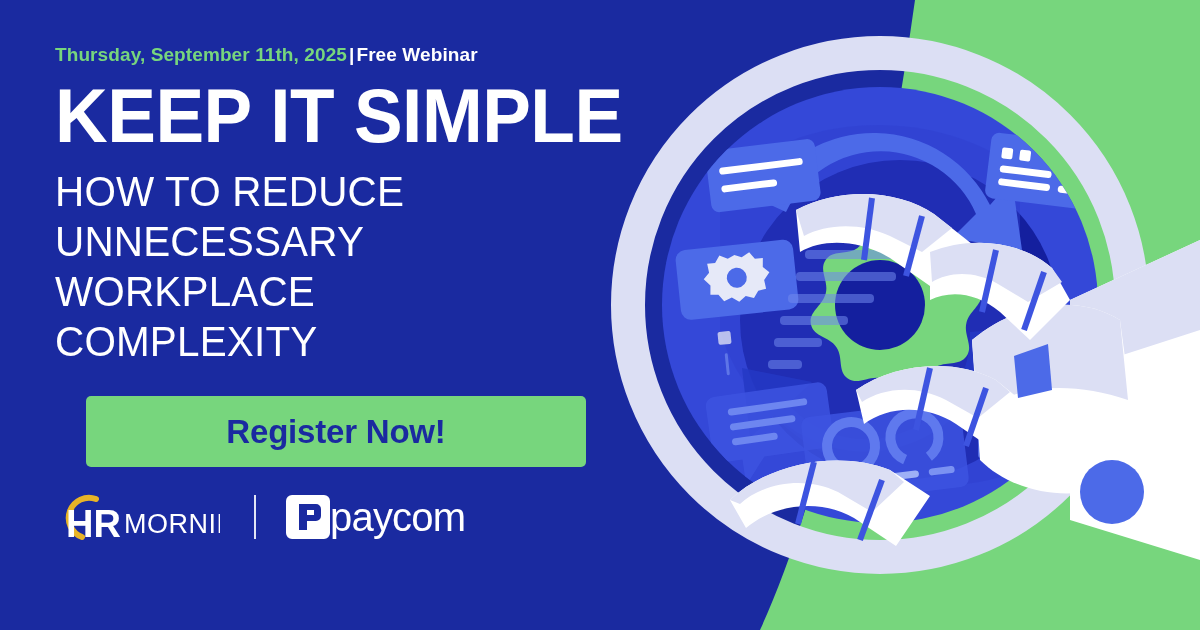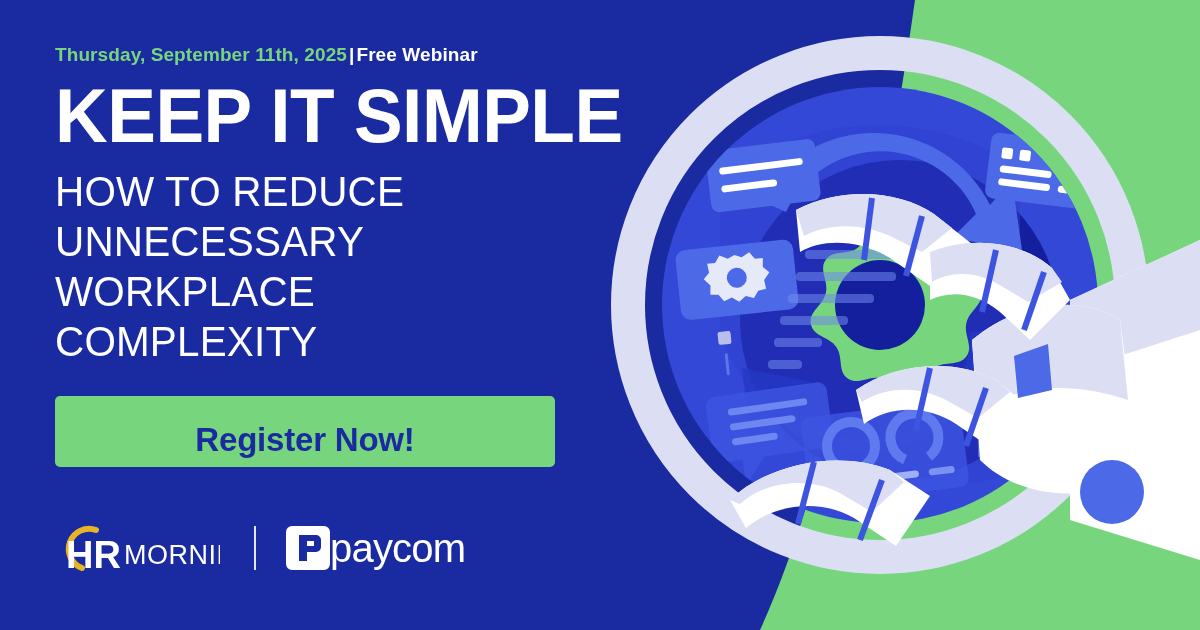--- a/index.html
+++ b/index.html
@@ -92,28 +92,29 @@
     text-align: center;
     background: #77d67d;
     color: #1a2aa0;
     border: none;
     border-radius: 5px;
     font-family: "Liberation Sans", sans-serif;
     font-size: 33px;
     font-weight: bold;
     letter-spacing: -0.2px;
     cursor: pointer;
-    padding: 8px;
+    padding: 0;
+    margin-left: 31px;
   }
 
   
   .logos {
     position: absolute;
     left: 52px;
-    top: 519px;
+    top: 488px;
     display: flex;
     align-items: center;
     height: 58px;
   }
   .logo-hrm { display: flex; align-items: baseline; }
   .divider {
     width: 2px;
     height: 44px;
     background: #e2e5f5;
     margin: 0 30px 0 34px;

